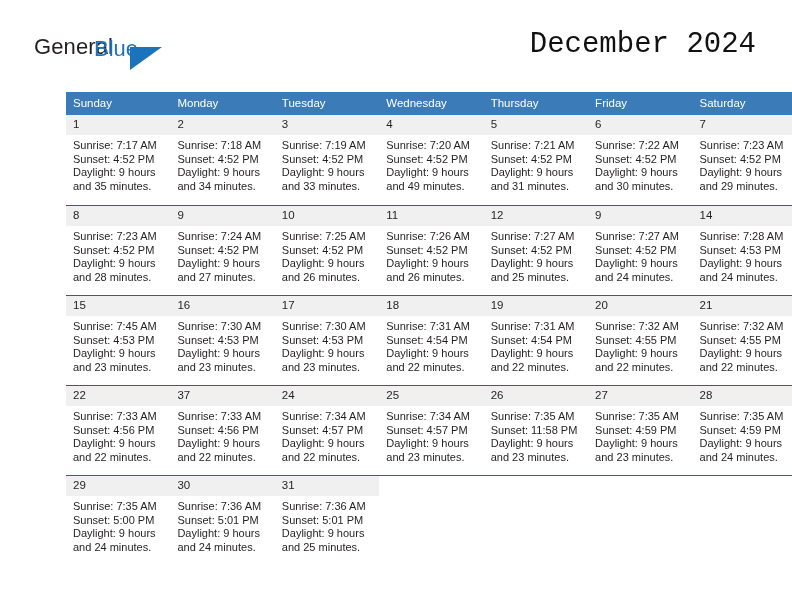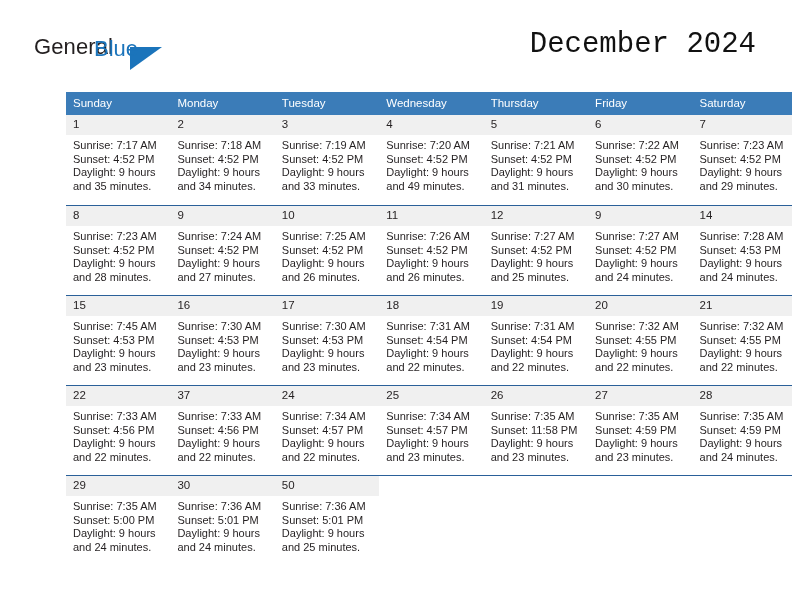--- a/index.html
+++ b/index.html
@@ -511,21 +511,21 @@
               <div class="info">
                 <div>Sunrise: 7:36 AM</div>
                 <div>Sunset: 5:01 PM</div>
                 <div>Daylight: 9 hours</div>
                 <div>and 24 minutes.</div>
               </div>
             </div>
           </td>
           <td>
             <div class="cell">
-              <div class="daynum">50</div>
+              <div class="daynum">31</div>
               <div class="info">
                 <div>Sunrise: 7:36 AM</div>
                 <div>Sunset: 5:01 PM</div>
                 <div>Daylight: 9 hours</div>
                 <div>and 25 minutes.</div>
               </div>
             </div>
           </td>
           <td>
             <div class="cell">

